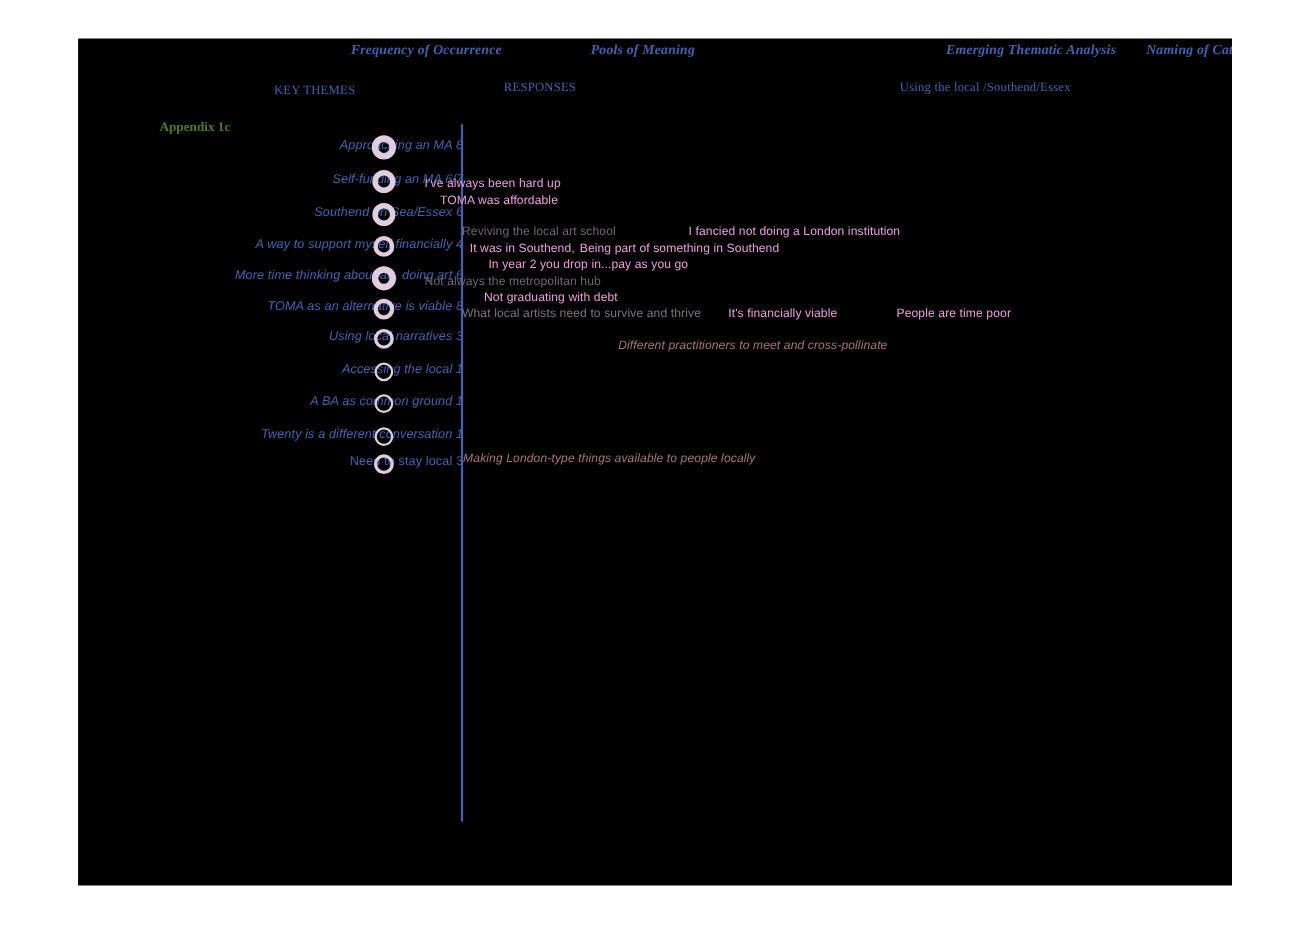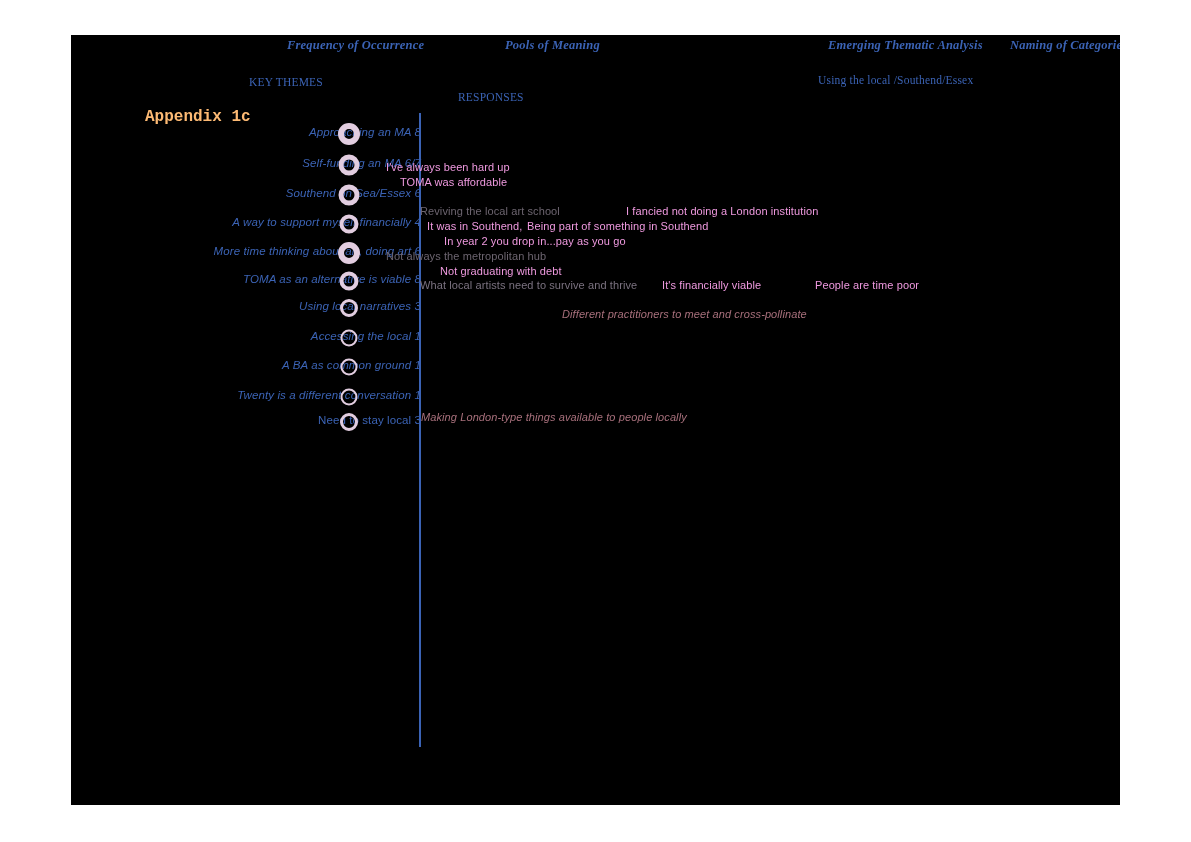--- a/index.html
+++ b/index.html
@@ -29,41 +29,42 @@
   
   .col-header {
     position: absolute;
     color: #3b63b5;
     font-family: "Liberation Serif", serif;
     font-style: italic;
     font-weight: bold;
     font-size: 12.5px;
     white-space: nowrap;
     letter-spacing: 0.2px;
+    margin-left: 32px;
   }
 
   
   .sub-header {
     position: absolute;
     color: #3b63b5;
     font-family: Liberation Serif, serif;
     font-size: 11.5px;
     white-space: nowrap;
     letter-spacing: 0.2px;
   }
 
   
   #appendix-title {
     position: absolute;
     left: 74px;
     top: 73px;
-    color: #fdba74;
-    font-family: Liberation Mono, monospace;
+    color: #4d7c0f;
+    font-family: Liberation Serif, serif;
     font-weight: bold;
-    font-size: 16px;
+    font-size: 12px;
     white-space: nowrap;
   }
 
   
   #axis-line {
     position: absolute;
     left: 348px;
     top: 78px;
     width: 2px;
     height: 634px;
@@ -130,21 +131,21 @@
   <div id="appendix-title">Appendix 1c</div>
 
   <div id="axis-line"></div>
 
   <div id="dynamic-layer">
       <div class="col-header" style="left: 216px; top: 3px;">Frequency of Occurrence</div>
       <div class="col-header" style="left: 434px; top: 3px;">Pools of Meaning</div>
       <div class="col-header" style="left: 757px; top: 3px;">Emerging Thematic Analysis</div>
       <div class="col-header" style="left: 939px; top: 3px;">Naming of Categories</div>
       <div class="sub-header" style="left: 178px; top: 41px;">KEY THEMES</div>
-      <div class="sub-header" style="left: 387px; top: 39px; margin-top: 17px;">RESPONSES</div>
+      <div class="sub-header" style="left: 387px; top: 39px;">RESPONSES</div>
       <div class="sub-header" style="left: 747px; top: 39px;">Using the local /Southend/Essex</div>
       <div class="theme-row" style="top: 99px;">
         <div class="theme-label">Approaching an MA 8</div>
       </div>
       <div class="bubble" title="8" style="width: 22px; height: 22px; border-width: 6px; top: 99px; left: 278px;"></div>
       <div class="theme-row" style="top: 130px;">
         <div class="theme-label">Self-funding an MA 6/7</div>
       </div>
       <div class="bubble" title="6.5" style="width: 21px; height: 21px; border-width: 5.5px; top: 130px; left: 278px;"></div>
       <div class="theme-row" style="top: 160px;">

